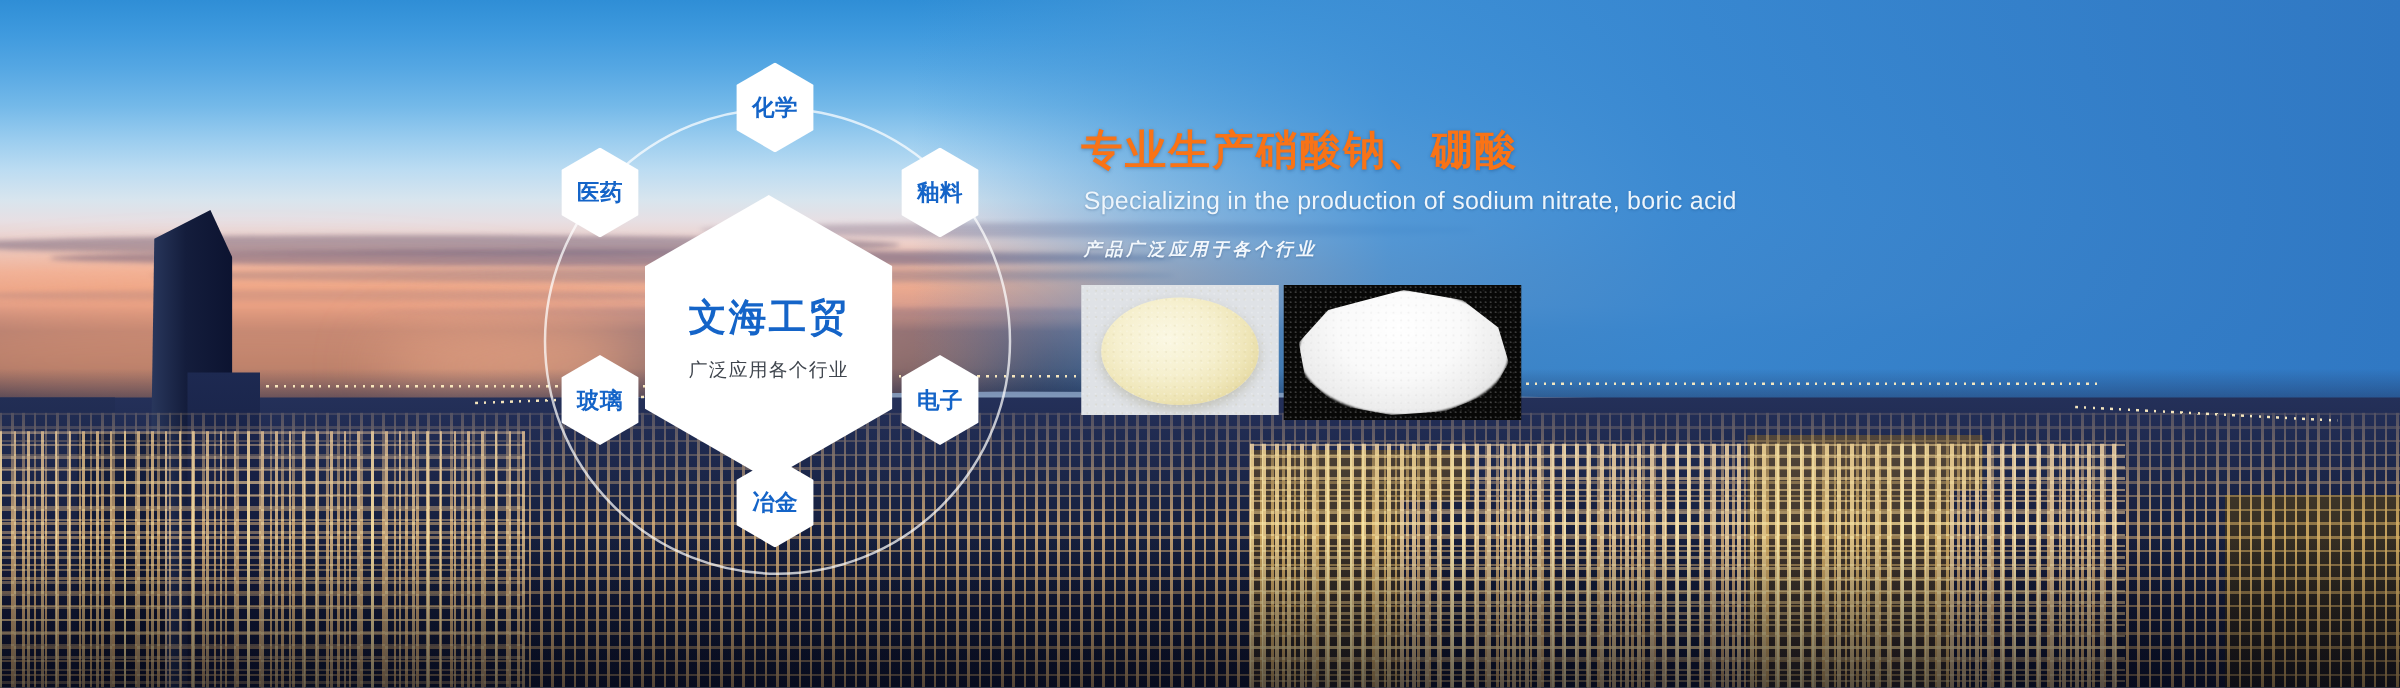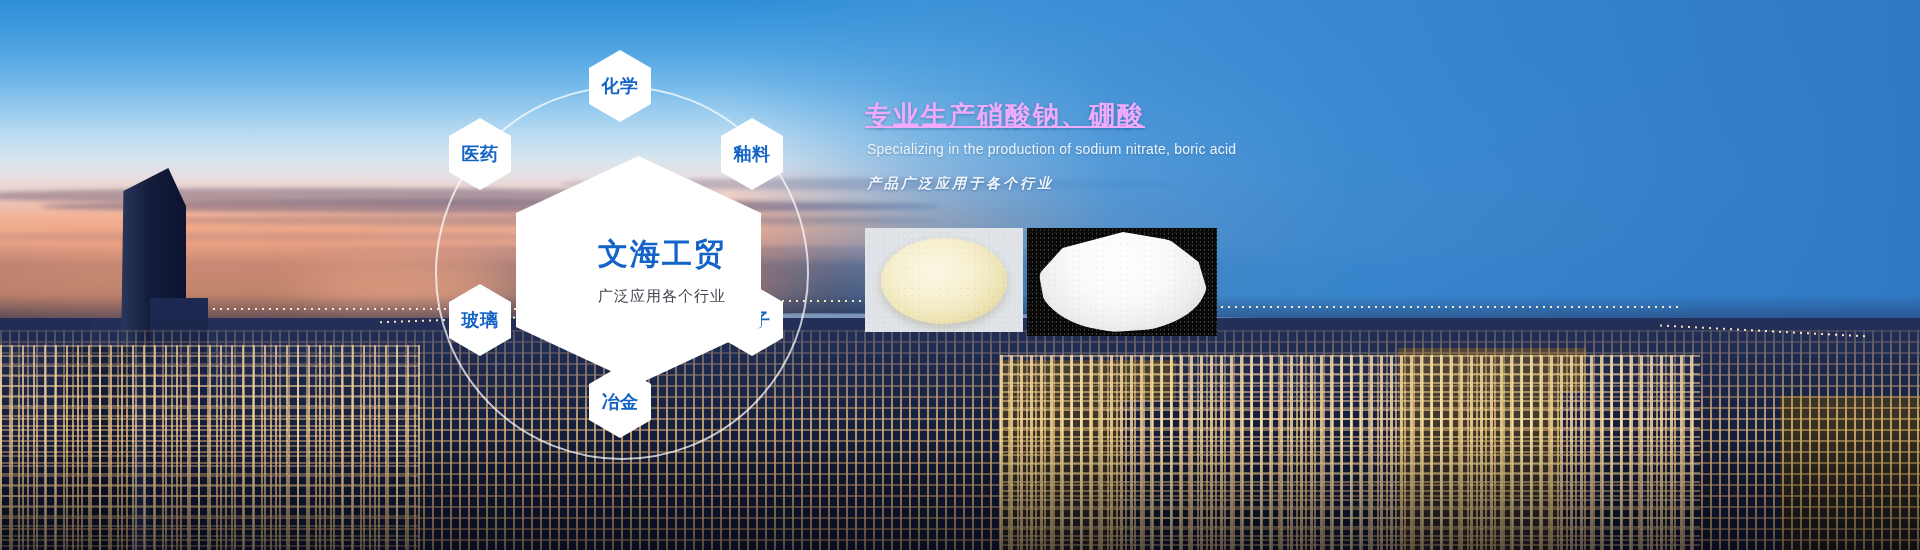--- a/index.html
+++ b/index.html
@@ -79,33 +79,33 @@
     display:flex;align-items:center;justify-content:center;
     filter:drop-shadow(0 2px 6px rgba(20,50,90,.22));
   }
   .hex-sm{width:62px;height:72px;}
   .hex-sm span{
     color:#1464c8;font-weight:bold;font-size:18px;letter-spacing:.5px;
     line-height:1;white-space:nowrap;
   }
   .hex-main{
     width:198px;height:228px;left:91px;top:128px;
-    flex-direction:column;gap:12px;padding-left:47px;
+    flex-direction:column;gap:12px;
   }
   .hex-main .title{color:#1464c8;font-weight:bold;font-size:30px;letter-spacing:2px;}
   .hex-main .sub{color:#40464e;font-size:15px;letter-spacing:1px;text-align:center;}
 
   
   .right-text{position:absolute;left:865px;top:100px;width:700px;}
   .headline{
-    color:#f0abfc;font-size:26px;font-weight:bold;letter-spacing:2px;
-    text-shadow:0 1px 3px rgba(10,50,100,.35);margin:0;line-height:1.2;text-decoration:underline;
+    color:#f97316;font-size:33px;font-weight:bold;letter-spacing:2px;
+    text-shadow:0 1px 3px rgba(10,50,100,.35);margin:0;line-height:1.2;
   }
   .en-sub{
-    color:#eef5fb;font-size:14px;margin:10px 0 16px 2px;letter-spacing:.2px;
+    color:#eef5fb;font-size:20px;margin:10px 0 16px 2px;letter-spacing:.2px;
     text-shadow:0 1px 2px rgba(10,50,100,.3);
   }
   .cn-sub{
     color:#f2f7fc;font-size:14px;margin:18px 0 0 2px;letter-spacing:3px;
     font-family:"Liberation Serif","DejaVu Serif",serif;
     font-style:italic;font-weight:bold;
     text-shadow:0 1px 2px rgba(10,50,100,.3);
   }
 
   

